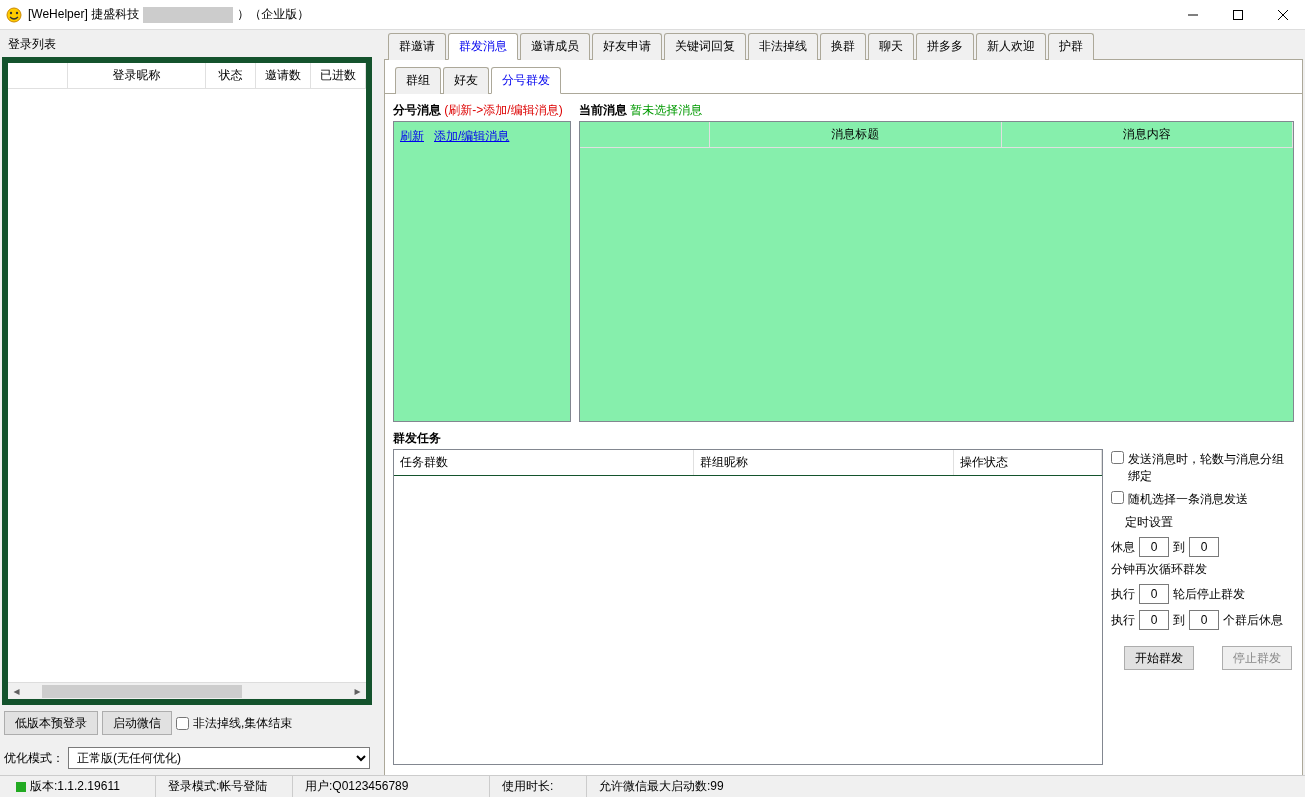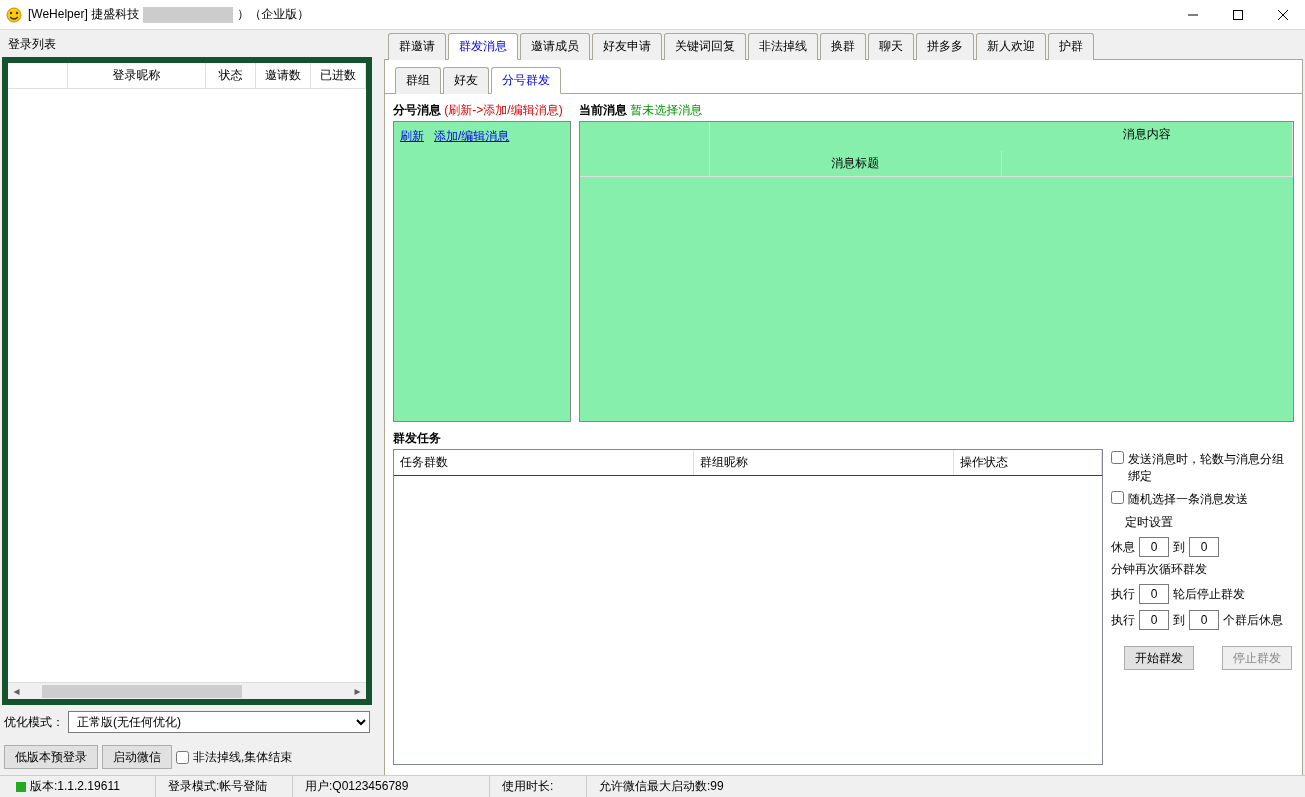--- a/index.html
+++ b/index.html
@@ -55,21 +55,21 @@
 .msg-right { flex: 1; display: flex; flex-direction: column; }
 .label-row { padding-bottom: 2px; }
 .redtxt { color: #d00; }
 .greentxt { color: #090; }
 .linktxt { color: #0000ee; text-decoration: underline; cursor: pointer; }
 .box { flex: 1; border: 1px solid #828790; background: #86efac; }
 .msg-left .box { padding: 6px; }
 .msg-head { display: flex; border-bottom: 1px solid #e0e0e0; }
 .msg-head .mcol { padding: 4px 6px; border-right: 1px solid #e0e0e0; text-align: center; }
 .mcol0 { width: 130px; }
-.mcol1 { flex: 1; margin-top: 29px; }
+.mcol1 { flex: 1; }
 .mcol2 { flex: 1; }
 
 
 .task-region { flex: 1; display: flex; flex-direction: column; min-height: 0; }
 .task-body { flex: 1; display: flex; gap: 6px; min-height: 0; }
 .task-list { flex: 1; border: 1px solid #828790; background: #fff; display: flex; flex-direction: column; }
 .task-head { display: flex; border-bottom: 1px solid #14532d; }
 .tcol { padding: 4px 6px; border-right: 1px solid #e0e0e0; }
 .tcol0 { width: 300px; }
 .tcol1 { width: 260px; }
@@ -134,32 +134,32 @@
       <div class="listbody"></div>
       <div class="hscroll">
         <div class="arr">◂</div>
         <div class="tray">
             <div class="thumb"></div>
           </div>
         <div class="arr">▸</div>
       </div>
     </div>
     <div class="opt-row">
-      <span>优化模式：</span>
-      <select class="select">
-        <option>正常版(无任何优化)</option>
-      </select>
-    </div>
-    <div class="opt-row">
       <button class="btn">低版本预登录</button>
       <button class="btn">启动微信</button>
       <label class="chk">
         <input type="checkbox" style="">
         <span>非法掉线,集体结束</span>
       </label>
+    </div>
+    <div class="opt-row">
+      <span>优化模式：</span>
+      <select class="select">
+        <option>正常版(无任何优化)</option>
+      </select>
     </div>
   </div>
 
   <div class="right">
     <div class="tabs" id="main-tabs">
         <div class="tab">群邀请</div>
         <div class="tab active">群发消息</div>
         <div class="tab">邀请成员</div>
         <div class="tab">好友申请</div>
         <div class="tab">关键词回复</div>

